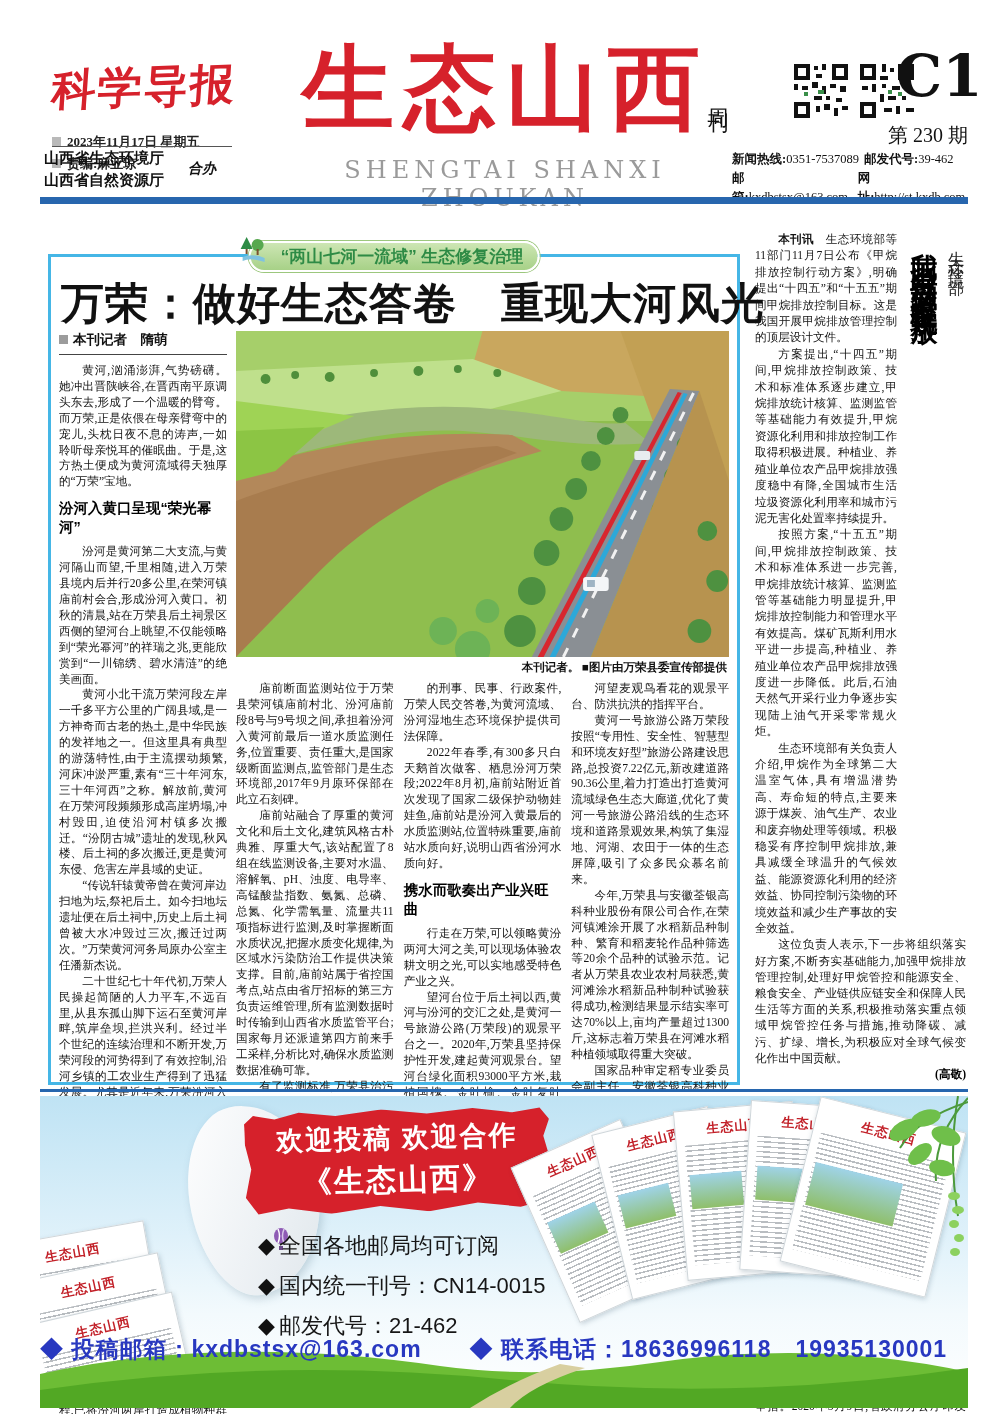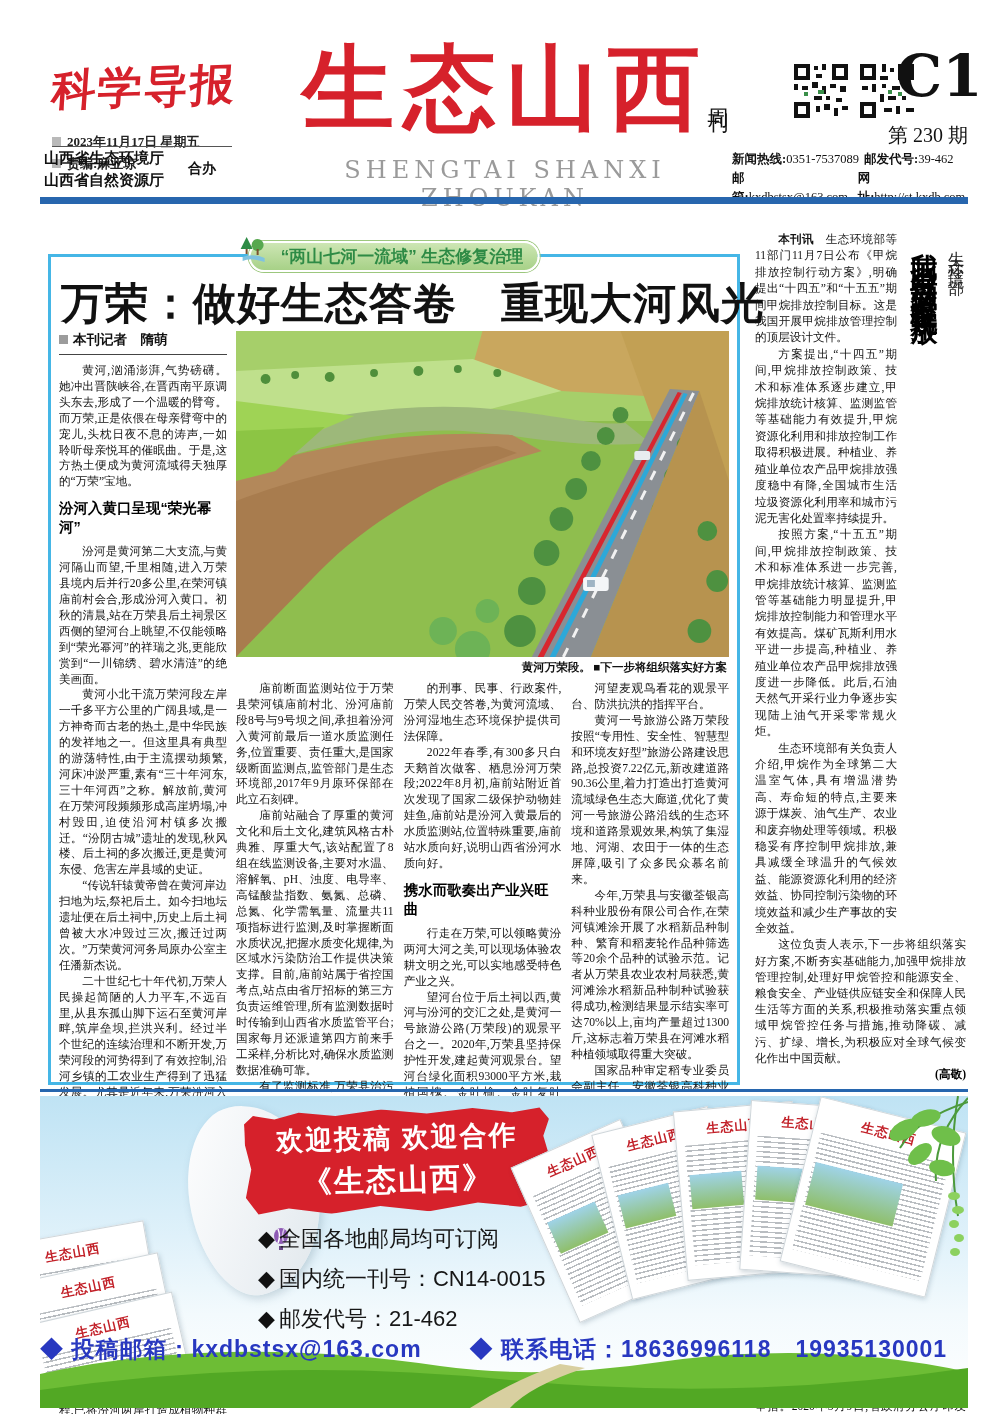--- a/index.html
+++ b/index.html
@@ -8,21 +8,21 @@
   [data-interactable]{box-sizing:border-box;}
 
   
   .masthead-logo{position:absolute;left:52px;top:58px;font-size:44px;font-weight:bold;
     color:#d6212b;font-family:"DejaVu Serif",serif;transform:skewX(-6deg) rotate(-2deg);letter-spacing:2px;}
   .mh-line{position:absolute;left:52px;font-size:13px;color:#222;font-weight:bold;margin-top:25px;}
   .mh-line .sq{display:inline-block;width:9px;height:9px;background:#b9b9b9;margin-right:6px;}
   .mh-rule{position:absolute;left:52px;width:180px;border-top:1.5px solid #555;}
   .mh-orgs{position:absolute;left:44px;top:147px;display:flex;align-items:center;gap:24px;}
   .mh-orgs .orgcol{font-size:15px;font-weight:bold;color:#111;line-height:22px;font-family:"Liberation Sans",sans-serif;}
-  .mh-orgs .heban{font-size:14px;font-weight:bold;color:#111;}
+  .mh-orgs .heban{font-size:14px;font-weight:bold;color:#111;font-style:italic;}
   .big-title{position:absolute;left:296px;top:42px;width:420px;text-align:center;
     font-size:92px;font-weight:bold;color:#d6212b;font-family:"DejaVu Serif",serif;letter-spacing:10px;line-height:1.0;}
   .weekly{position:absolute;left:704px;top:92px;writing-mode:vertical-rl;font-size:21px;color:#111;
     letter-spacing:4px;font-family:"Liberation Sans",sans-serif;}
   .pinyin{position:absolute;left:300px;top:156px;width:410px;text-align:center;font-size:24px;color:#9a9a9a;
     letter-spacing:5px;font-family:"DejaVu Serif",serif;}
   .pagecode{position:absolute;left:896px;top:42px;width:72px;font-size:58px;font-weight:bold;
     color:#111;font-family:"DejaVu Serif",serif;}
   .issue{position:absolute;left:790px;top:122px;width:178px;text-align:right;font-size:20px;color:#111;}
   .qr{position:absolute;top:62px;width:58px;height:58px;}
@@ -72,21 +72,21 @@
   
   .promo{position:absolute;left:40px;top:1096px;width:928px;height:312px;overflow:hidden;
     background:linear-gradient(180deg,#bfe3f4 0%,#dff1fa 45%,#f3fafd 70%,#ffffff 100%);}
   .curl{position:absolute;left:150px;top:8px;width:130px;height:190px;background:linear-gradient(120deg,#ffffff,#e9eef2 70%,#dfe6ea);
     border-radius:45% 55% 60% 40%/50% 45% 55% 50%;transform:rotate(-12deg);box-shadow:2px 4px 8px rgba(80,110,130,.25);}
   .banner{position:absolute;left:205px;top:12px;width:305px;height:105px;background:#d6212b;transform:rotate(-1.5deg);
     clip-path:polygon(0% 12%,3% 4%,10% 8%,18% 2%,30% 6%,45% 1%,60% 6%,75% 2%,88% 7%,97% 3%,100% 14%,98% 30%,100% 52%,97% 72%,100% 90%,90% 97%,76% 92%,60% 99%,44% 93%,28% 99%,14% 93%,4% 98%,0% 82%,2% 55%,0% 30%);
     display:flex;flex-direction:column;align-items:center;justify-content:center;color:#fff;}
   .banner .l1{font-size:27px;font-weight:bold;font-family:"Liberation Sans",sans-serif;letter-spacing:2px;}
   .banner .l2{font-size:30px;font-weight:bold;font-family:"DejaVu Serif",serif;letter-spacing:2px;margin-top:4px;}
-  .bullets{position:absolute;left:218px;top:128px;}
+  .bullets{position:absolute;left:218px;top:135px;}
   .bullets .bl{font-size:22px;color:#161616;margin-bottom:10px;font-family:"Liberation Sans",sans-serif;}
   .bullets .bl .dm{color:#111;margin-right:4px;}
   .contact-line{position:absolute;left:0;top:238px;width:100%;text-align:left;font-size:23px;font-weight:bold;
     color:#2838c0;z-index:5;font-family:"Liberation Sans",sans-serif;letter-spacing:1px;}
   .fan{position:absolute;left:500px;top:0px;width:380px;height:215px;}
   .paper{position:absolute;width:120px;height:170px;background:#fff;border:1px solid #cfd6da;box-shadow:1px 2px 5px rgba(60,90,110,.25);overflow:hidden;}
   .paper .ptitle{color:#c22028;font-weight:bold;font-family:"DejaVu Serif",serif;text-align:center;font-size:13px;margin-top:10px;letter-spacing:1px;}
   .paper .plines{margin:6px 8px;height:120px;
     background:repeating-linear-gradient(180deg,#b9bdc1 0 1.5px,transparent 1.5px 5px);}
   .paper .pphoto{position:absolute;left:10px;top:64px;width:52px;height:34px;background:linear-gradient(#9fd3e8,#8fbf6a);}
@@ -276,21 +276,21 @@
               <circle cx="478" cy="200" r="10"></circle>
               <circle cx="488" cy="250" r="11"></circle>
               <circle cx="470" cy="300" r="12"></circle>
             </g>
           <g>
             <rect x="352" y="246" width="26" height="14" rx="3" fill="#f4f6f8"></rect>
             <rect x="356" y="249" width="8" height="7" fill="#9fb4c4"></rect>
             <rect x="404" y="120" width="16" height="9" rx="2" fill="#e8ecef"></rect>
           </g>
         </svg>
-        <div class="caption" data-interactable="false">黄河万荣段。 ■下一步将组织落实好方案</div>
+        <div class="caption" data-interactable="false">本刊记者。 ■图片由万荣县委宣传部提供</div>
         <div class="threecols">
           <div class="flow" data-interactable="false">
               <p class="para" data-interactable="false">庙前断面监测站位于万荣县荣河镇庙前村北、汾河庙前段8号与9号坝之间,承担着汾河入黄河前最后一道水质监测任务,位置重要、责任重大,是国家级断面监测点,监管部门是生态环境部,2017年9月原环保部在此立石刻碑。</p>
               <p class="para" data-interactable="false">庙前站融合了厚重的黄河文化和后土文化,建筑风格古朴典雅、厚重大气,该站配置了8组在线监测设备,主要对水温、溶解氧、pH、浊度、电导率、高锰酸盐指数、氨氮、总磷、总氮、化学需氧量、流量共11项指标进行监测,及时掌握断面水质状况,把握水质变化规律,为区域水污染防治工作提供决策支撑。目前,庙前站属于省控国考点,站点由省厅招标的第三方负责运维管理,所有监测数据时时传输到山西省水质监管平台;国家每月还派遣第四方前来手工采样,分析比对,确保水质监测数据准确可靠。</p>
               <p class="para" data-interactable="false">有了监测标准,万荣县治污也更有方向。汾河沿线的401家“散乱污”企业在2019年前全部整治结束。“这两年不论是国家级的监测数据,还是从我们自己巡查、自动监测站得来的数据看,水质都是不断向好,2020年退出劣Ⅴ类之后,水质得到持续巩固,好得时候,能达到Ⅲ类标准水质。”吴效奎介绍。</p>
               <p class="para" data-interactable="false">过去由于当地沿黄群众法律意识不高,非法采砂、非法伐木的违法行为时有发生,对黄河流域生态环境造成了严重破坏。2021年3月,省法院、省检察院在庙前站设立黄河汾河生态环境司法保护基地,全省首家环境资源法庭在万荣法院荣河法庭挂牌成立,主要受理涉及环境资源</p>
             </div>
           <div class="flow" data-interactable="false">
               <p class="para" data-interactable="false">的刑事、民事、行政案件,万荣人民交答卷,为黄河流域、汾河湿地生态环境保护提供司法保障。</p>
               <p class="para" data-interactable="false">2022年春季,有300多只白天鹅首次做客、栖息汾河万荣段;2022年8月初,庙前站附近首次发现了国家二级保护动物娃娃鱼,庙前站是汾河入黄最后的水质监测站,位置特殊重要,庙前站水质向好,说明山西省汾河水质向好。</p>

